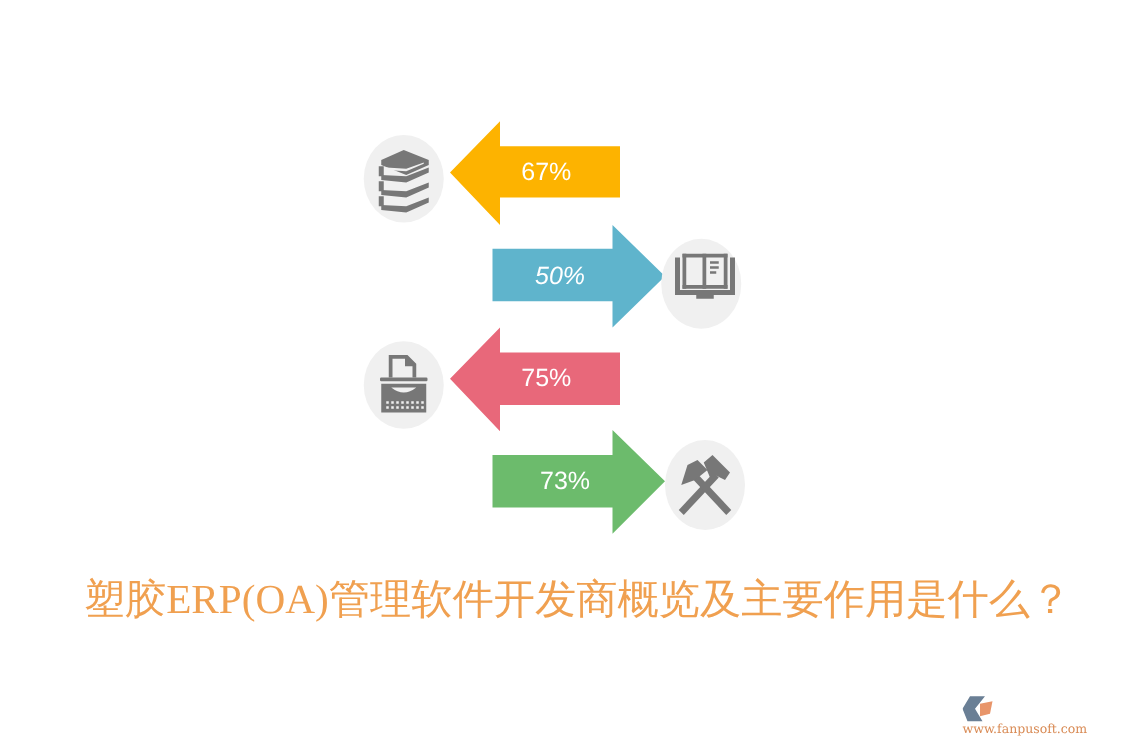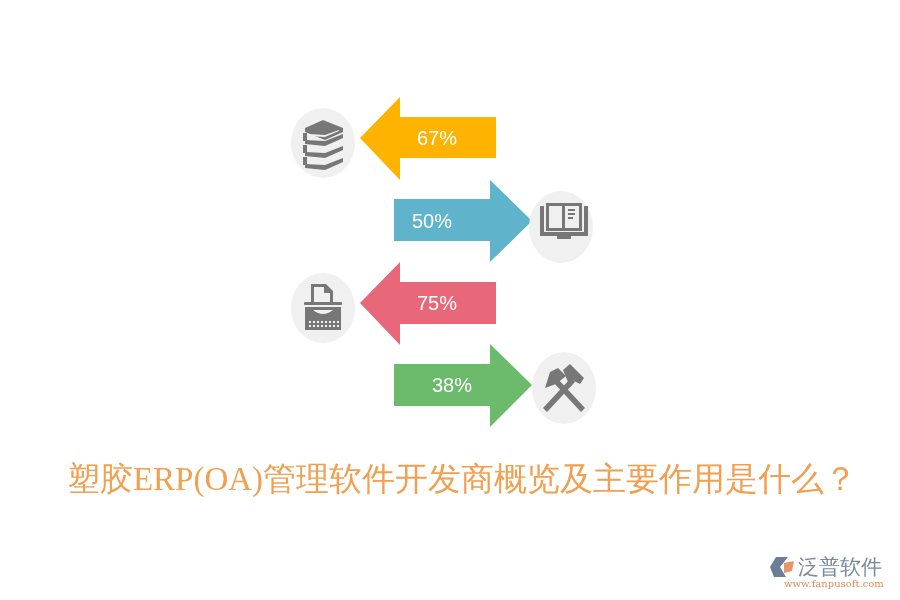--- a/index.html
+++ b/index.html
@@ -21,21 +21,21 @@
     letter-spacing: 0px;
   }
   .logo {
     position: absolute; left: 768px; top: 553px; width: 130px; height: 45px;
   }
   .logo-text {
     position: absolute; left: 30px; top: 0px; font-size: 21px; color: #7a8a9a;
     font-family: "DejaVu Sans", sans-serif; white-space: nowrap;
   }
   .logo-url {
-    position: absolute; left: 16px; top: 25px; font-size: 10px; color: #d98b55;
+    position: absolute; left: 2px; top: 25px; font-size: 10px; color: #d98b55;
     font-family: "DejaVu Serif", serif; white-space: nowrap;
   }
 </style>
 </head>
 <body>
 
 <svg class="canvas" width="900" height="600" viewBox="0 0 900 600">
 
   <polygon fill="#fdb300" points="360,138 400,97 400,117 496,117 496,158 400,158 400,180"></polygon>
 
@@ -114,26 +114,25 @@
     <g fill="#777777">
       <path d="M543,408 L571,378 L575,382 L547,412 Z"></path>
       <path d="M563,370 L570,364 L584,378 L580,384 L572,380 L568,382 Z"></path>
       <path d="M585,408 L557,378 L553,382 L581,412 Z"></path>
       <path d="M545,388 L550,372 L558,368 L566,376 L556,384 Z"></path>
     </g>
   </g>
 </svg>
 
 <div class="arrow-label" style="left:397px; top:126px;">67%</div>
-<div class="arrow-label" style="left:392px; top:209px;">50%</div>
+<div class="arrow-label" style="left:408px; top:209px;font-style:italic;">50%</div>
 <div class="arrow-label" style="left:397px; top:291px;">75%</div>
-<div class="arrow-label" style="left:412px; top:373px;">38%</div>
+<div class="arrow-label" style="left:412px; top:373px;">73%</div>
 
 <div class="title">塑胶ERP(OA)管理软件开发商概览及主要作用是什么？</div>
 
 <div class="logo">
   <svg width="28" height="24" viewBox="0 0 28 24" style="position:absolute;left:2px;top:2px;">
     <path d="M6,2 L18,2 L10,12 L16,22 L4,22 L0,12 Z" fill="#6a7f95"></path>
     <path d="M14,8 L24,6 L22,16 L14,18 Z" fill="#e8956a"></path>
   </svg>
-  <span class="logo-text">泛普软件</span>
   <span class="logo-url">www.fanpusoft.com</span>
 </div>
 
 </body></html>

